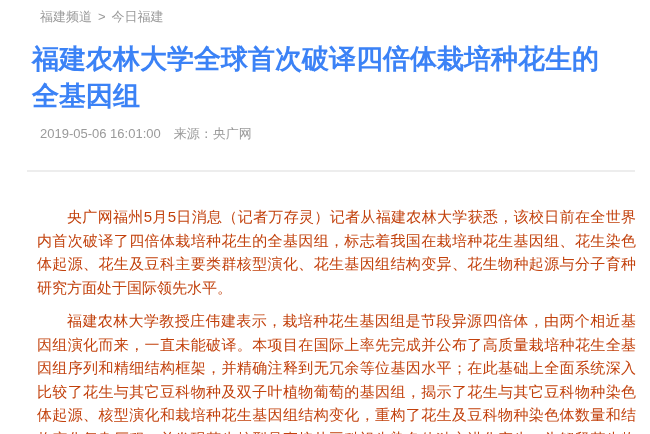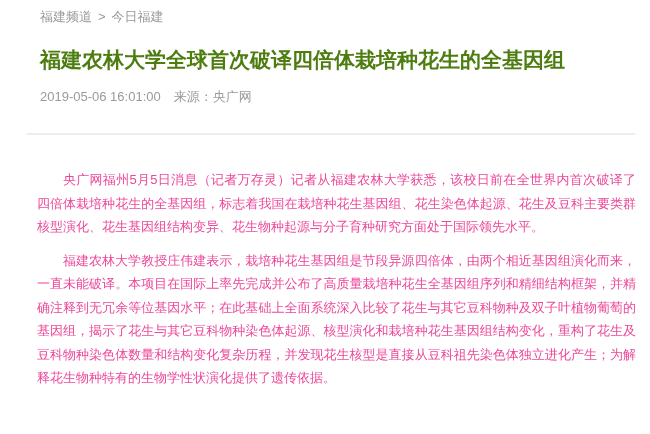--- a/index.html
+++ b/index.html
@@ -22,26 +22,26 @@
   .crumb {
     color: #999999;
     text-decoration: none;
     cursor: pointer;
   }
   .crumb-sep {
     margin: 0 6px;
     color: #999999;
   }
   .article-title {
-    margin: 16px 14px 0 40px;
+    margin: 16px 14px 0 32px;
     width: 572px;
-    font-size: 21px;
+    font-size: 27px;
     line-height: 37px;
     font-weight: 700;
-    color: #4d7c0f;
+    color: #3b82f6;
     letter-spacing: 0px;
   }
   .meta {
     margin: 11px 14px 0 40px;
     font-size: 13px;
     line-height: 16px;
     color: #9a9a9a;
   }
   .meta .source {
     margin-left: 13px;
@@ -50,23 +50,23 @@
     height: 0;
     border-top: 2px solid #ededed;
     margin: 28px 15px 0 27px;
   }
   .article-body {
     margin: 0 14px 0 37px;
     width: 599px;
   }
   .article-body p {
     margin: 0 0 10px 0;
-    font-size: 13px;
+    font-size: 15px;
     line-height: 23.5px;
-    color: #ec4899;
+    color: #c2410c;
     text-align: justify;
     text-indent: 2em;
   }
   .article-body p:first-child {
     margin-top: 33px;
   }
 </style>
 </head>
 <body>
 

